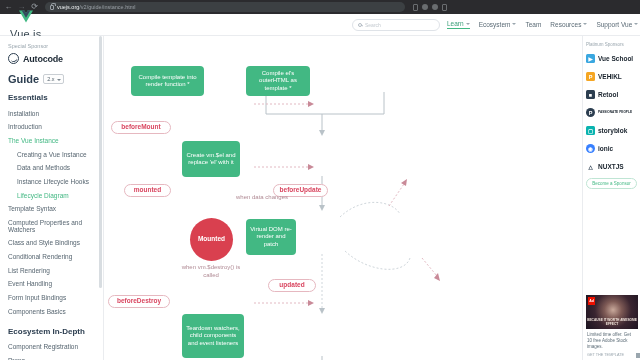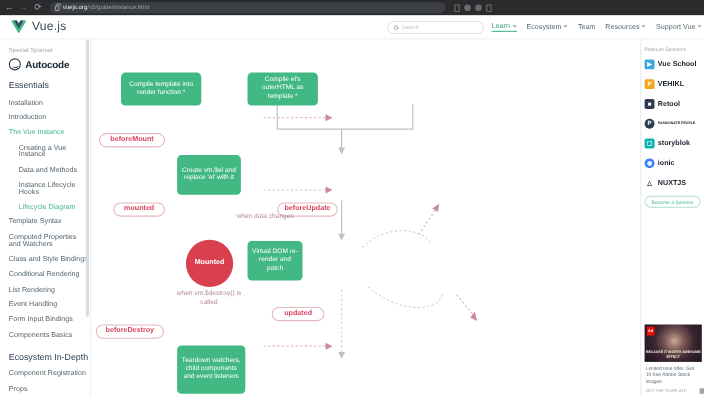--- a/index.html
+++ b/index.html
@@ -72,21 +72,21 @@
   
   .site-header {
     height: 22px;
     background: #fff;
     border-bottom: 1px solid #eaecef;
     display: flex;
     align-items: center;
     padding: 0 10px;
     position: relative;
   }
-  .brand { display: flex; align-items: flex-start; gap: 5px; }
+  .brand { display: flex; align-items: center; gap: 5px; flex-direction: column; }
   .vue-logo { width: 14px; height: 13px; }
   .brand-name { font-size: 11px; color: #3b4a54; letter-spacing: .2px; }
   .header-search {
     position: absolute;
     left: 352px;
     width: 88px;
     height: 12px;
     border: 1px solid #dfe3e8;
     border-radius: 6px;
     display: flex;
@@ -132,21 +132,21 @@
     border-left: 2px solid transparent;
     border-right: 2px solid transparent;
     border-top: 2.5px solid #9aa6ae;
   }
 
   
   .page { display: flex; height: 324px; }
 
   
   .sidebar {
-    width: 83px;
+    width: 104px;
     border-right: 1px solid #eaecef;
     padding: 7px 0 0 8px;
     overflow: hidden;
     position: relative;
     background: #fff;
   }
   .sb-label { font-size: 5.5px; color: #9aa6ae; margin-bottom: 4px; }
   .autocode {
     display: flex; align-items: center; gap: 4px;
     margin-bottom: 9px;
@@ -186,21 +186,21 @@
   }
   .ver-select::after {
     content: "";
     position: absolute; right: 2px; top: 4px;
     width: 0; height: 0;
     border-left: 2px solid transparent;
     border-right: 2px solid transparent;
     border-top: 2.5px solid #7b868e;
   }
   .sb-section {
-    font-size: 8px; font-weight: normal; color: #2c3e50;
+    font-size: 8px; font-weight: bold; color: #2c3e50;
     margin: 8px 0 5px;
   }
   .sb-item {
     font-size: 6.5px;
     color: #566570;
     line-height: 1;
     padding: 3.6px 0;
   }
   .sb-item.active { color: #42b883; }
   .sb-item.sub { padding-left: 9px; }
@@ -391,20 +391,24 @@
 
 <div class="page">
 
   <div class="sidebar">
     <div class="sb-label">Special Sponsor</div>
     <div class="autocode">
       <span class="ac-mark"></span>
       <span class="ac-name">Autocode</span>
     </div>
 
+    <div class="guide-row">
+      <span class="guide-title">Guide</span>
+      <span class="ver-select">2.x</span>
+    </div>
 
     <div class="sb-section">Essentials</div>
     <div class="sb-item">Installation</div>
     <div class="sb-item">Introduction</div>
     <div class="sb-item active">The Vue Instance</div>
     <div class="sb-item sub">Creating a Vue Instance</div>
     <div class="sb-item sub">Data and Methods</div>
     <div class="sb-item sub">Instance Lifecycle Hooks</div>
     <div class="sb-item sub active">Lifecycle Diagram</div>
     <div class="sb-item">Template Syntax</div>

